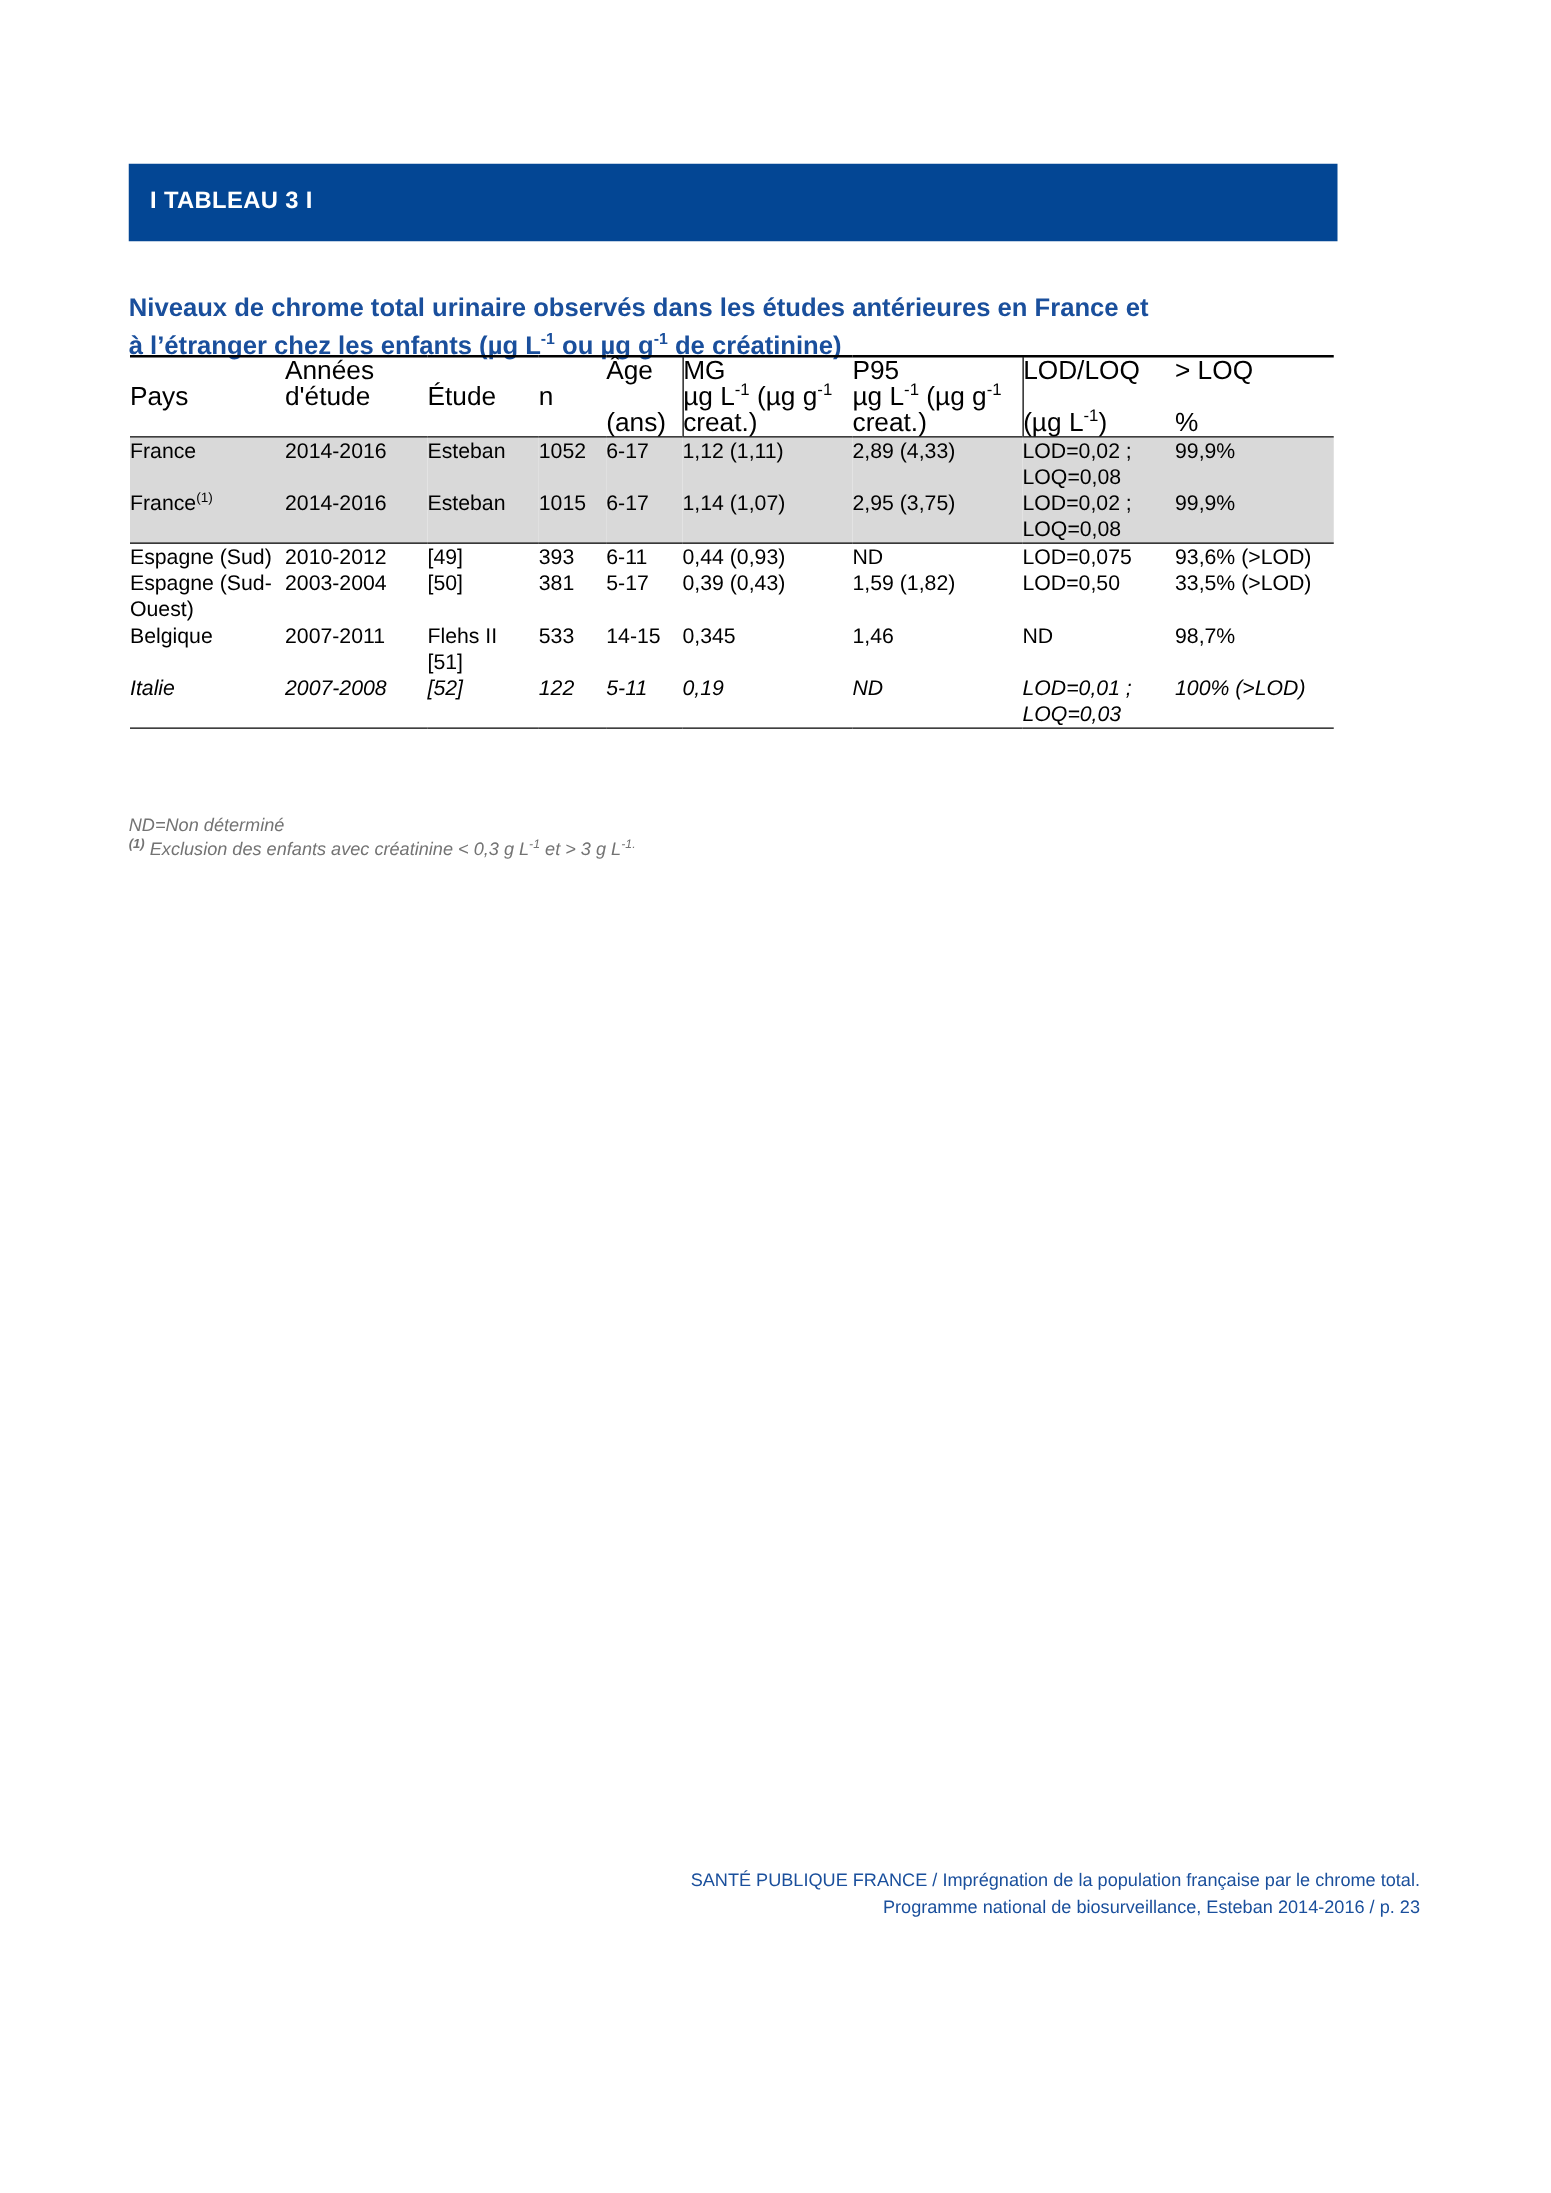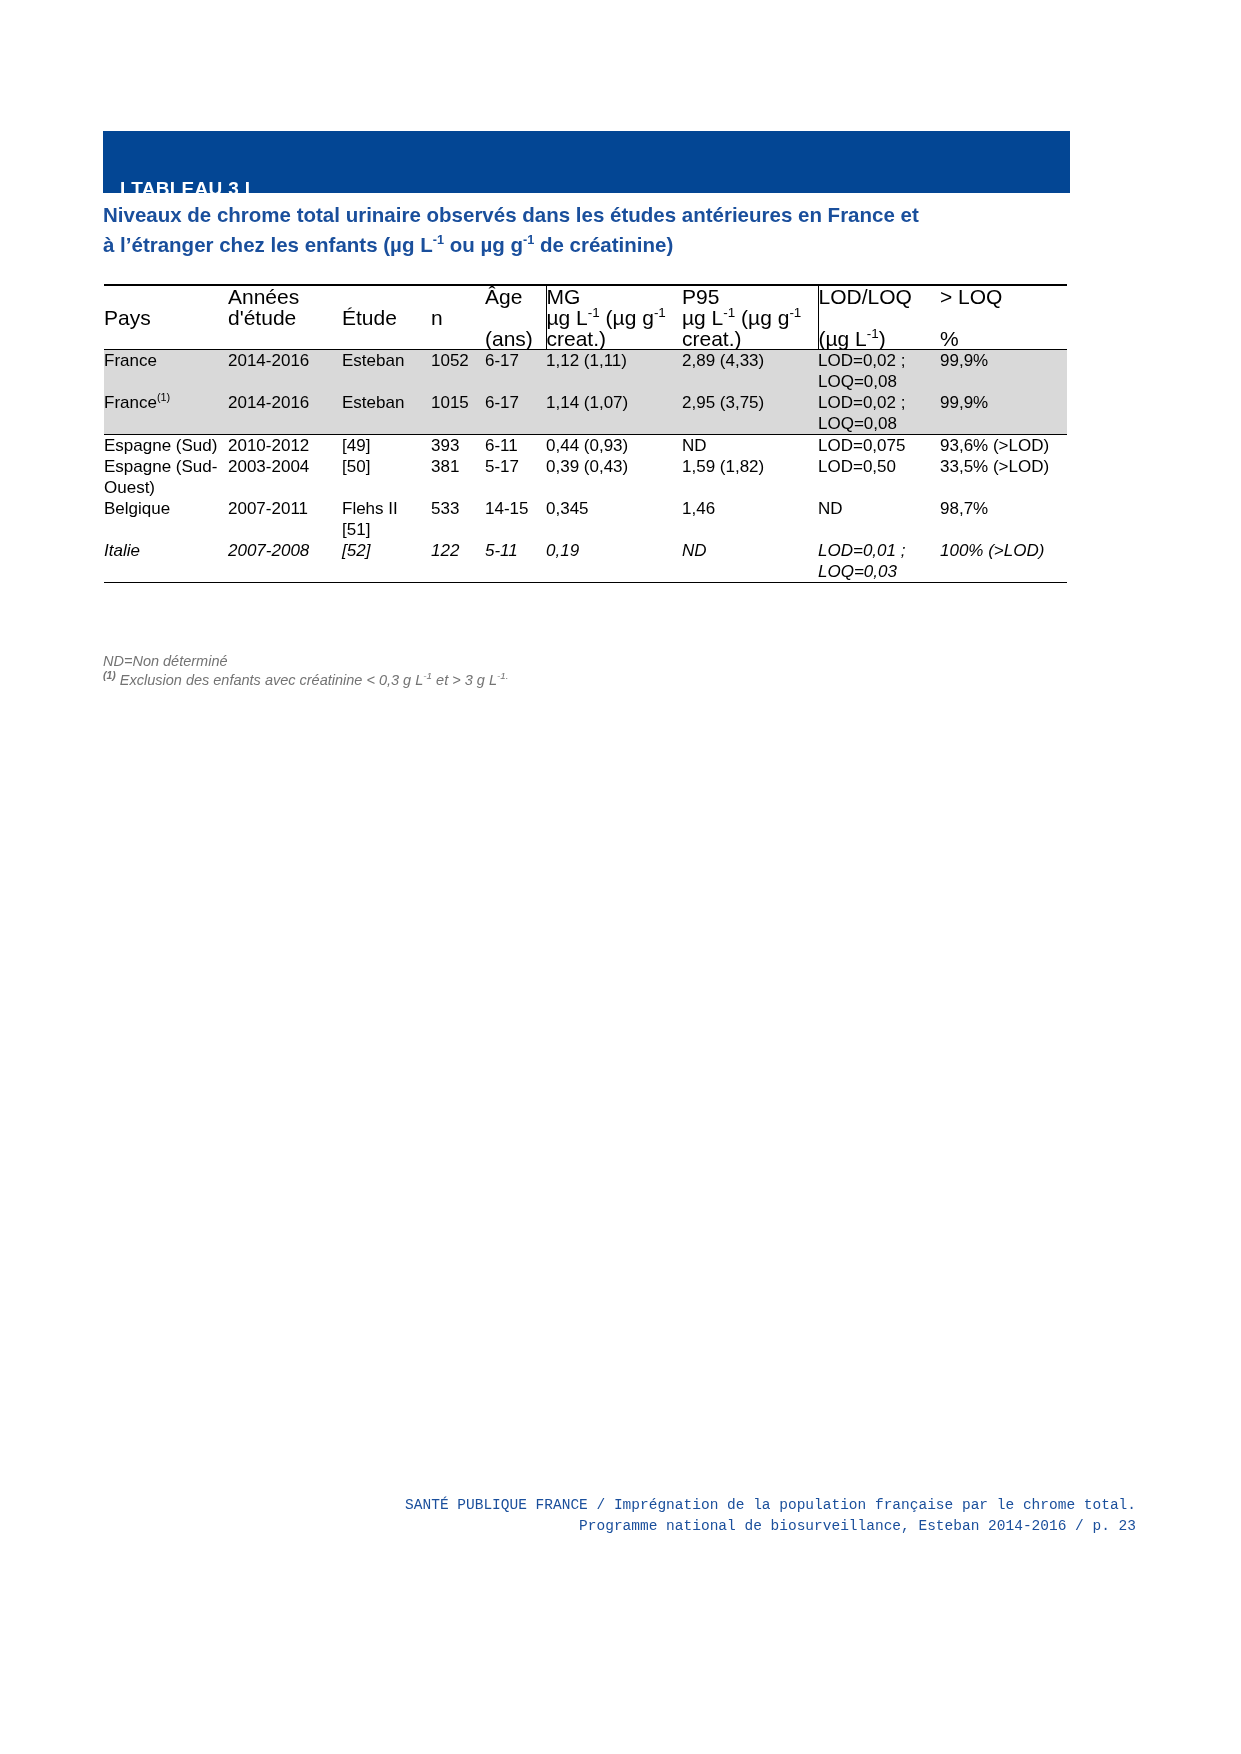--- a/index.html
+++ b/index.html
@@ -32,28 +32,27 @@
     background: #034694;
   }
   .banner-label {
     position: absolute;
     left: 17px;
     top: 19px;
     color: #ffffff;
     font-size: 19px;
     font-weight: bold;
     letter-spacing: 0.3px;
-    margin-top: 28px;
   }
 
   
   .title {
     position: absolute;
     left: 103px;
-    top: 200px;
+    top: 232px;
     width: 960px;
     color: #1a4f9c;
     font-size: 20.5px;
     font-weight: bold;
     line-height: 30px;
   }
   .title sup { font-size: 0.62em; vertical-align: super; line-height: 0; }
 
   
   .tbl-wrap {
@@ -121,21 +120,20 @@
 
   
   .footer {
     position: absolute;
     right: 105px;
     top: 1495px;
     text-align: right;
     color: #1a4f9c;
     font-size: 14.5px;
     line-height: 21px;
-    font-family: Liberation Mono, monospace;
   }
 </style>
 </head>
 <body>
 
 <div class="page">
 
   <div class="banner">
     <span class="banner-label">I TABLEAU 3 I</span>
   </div>

